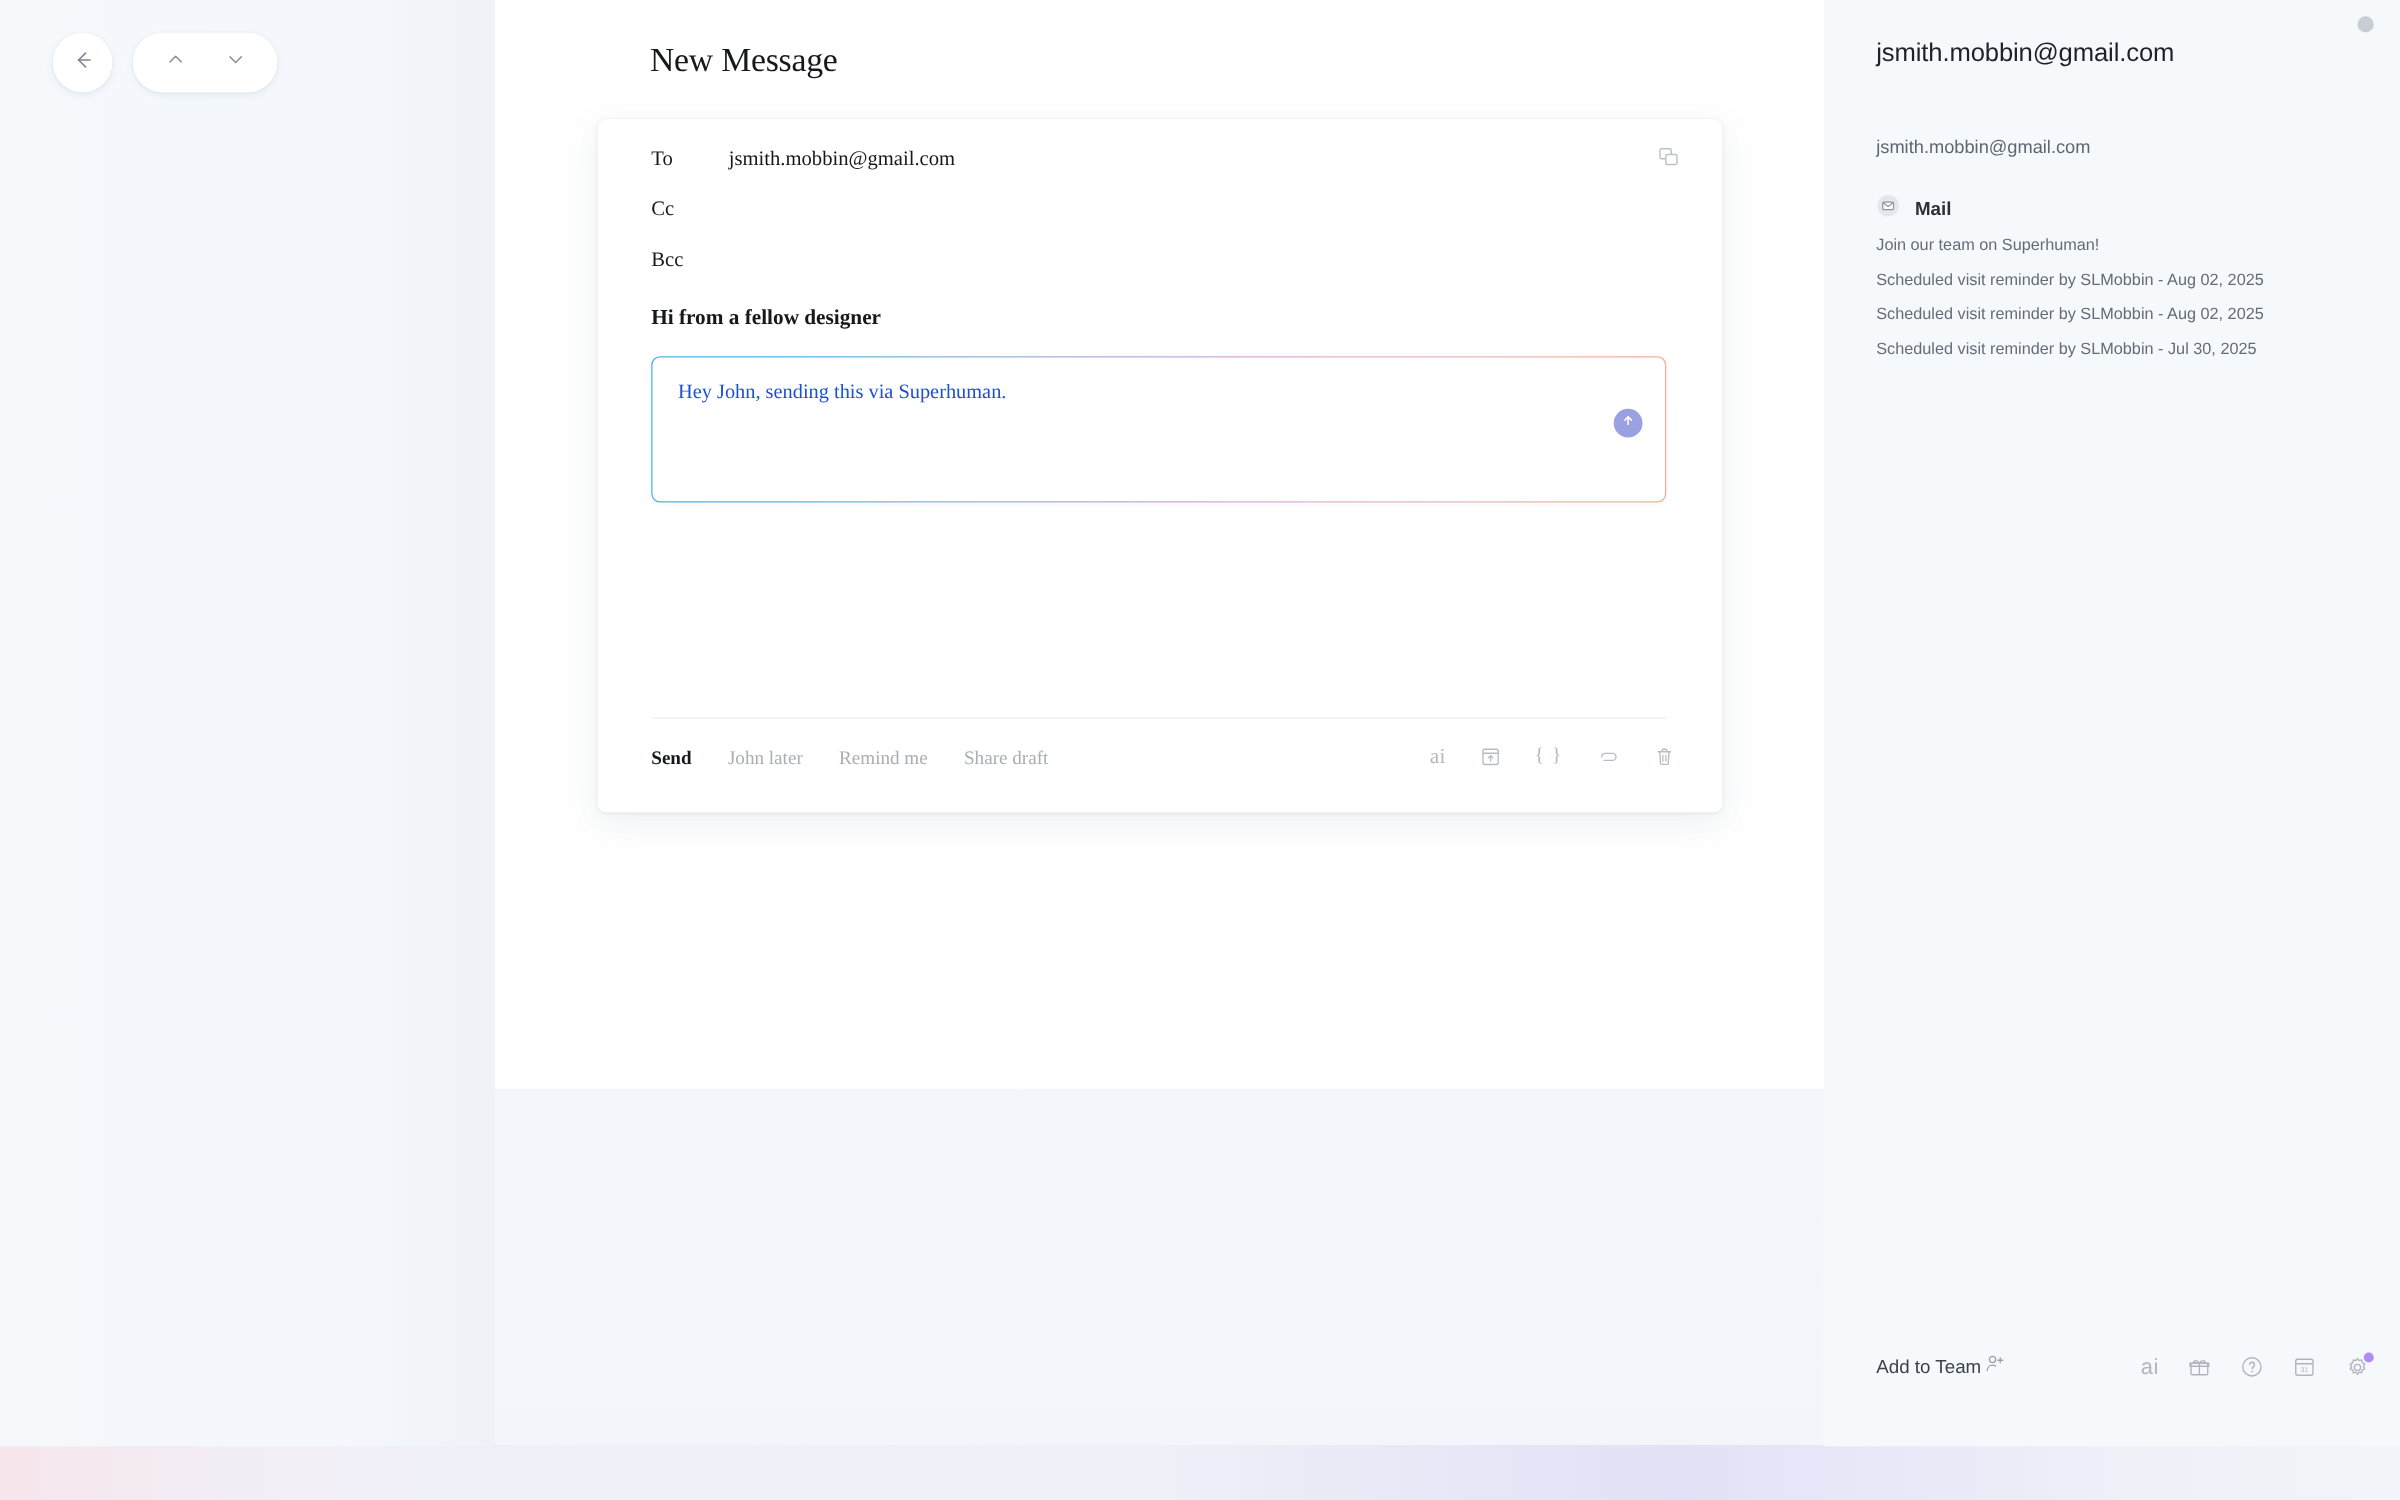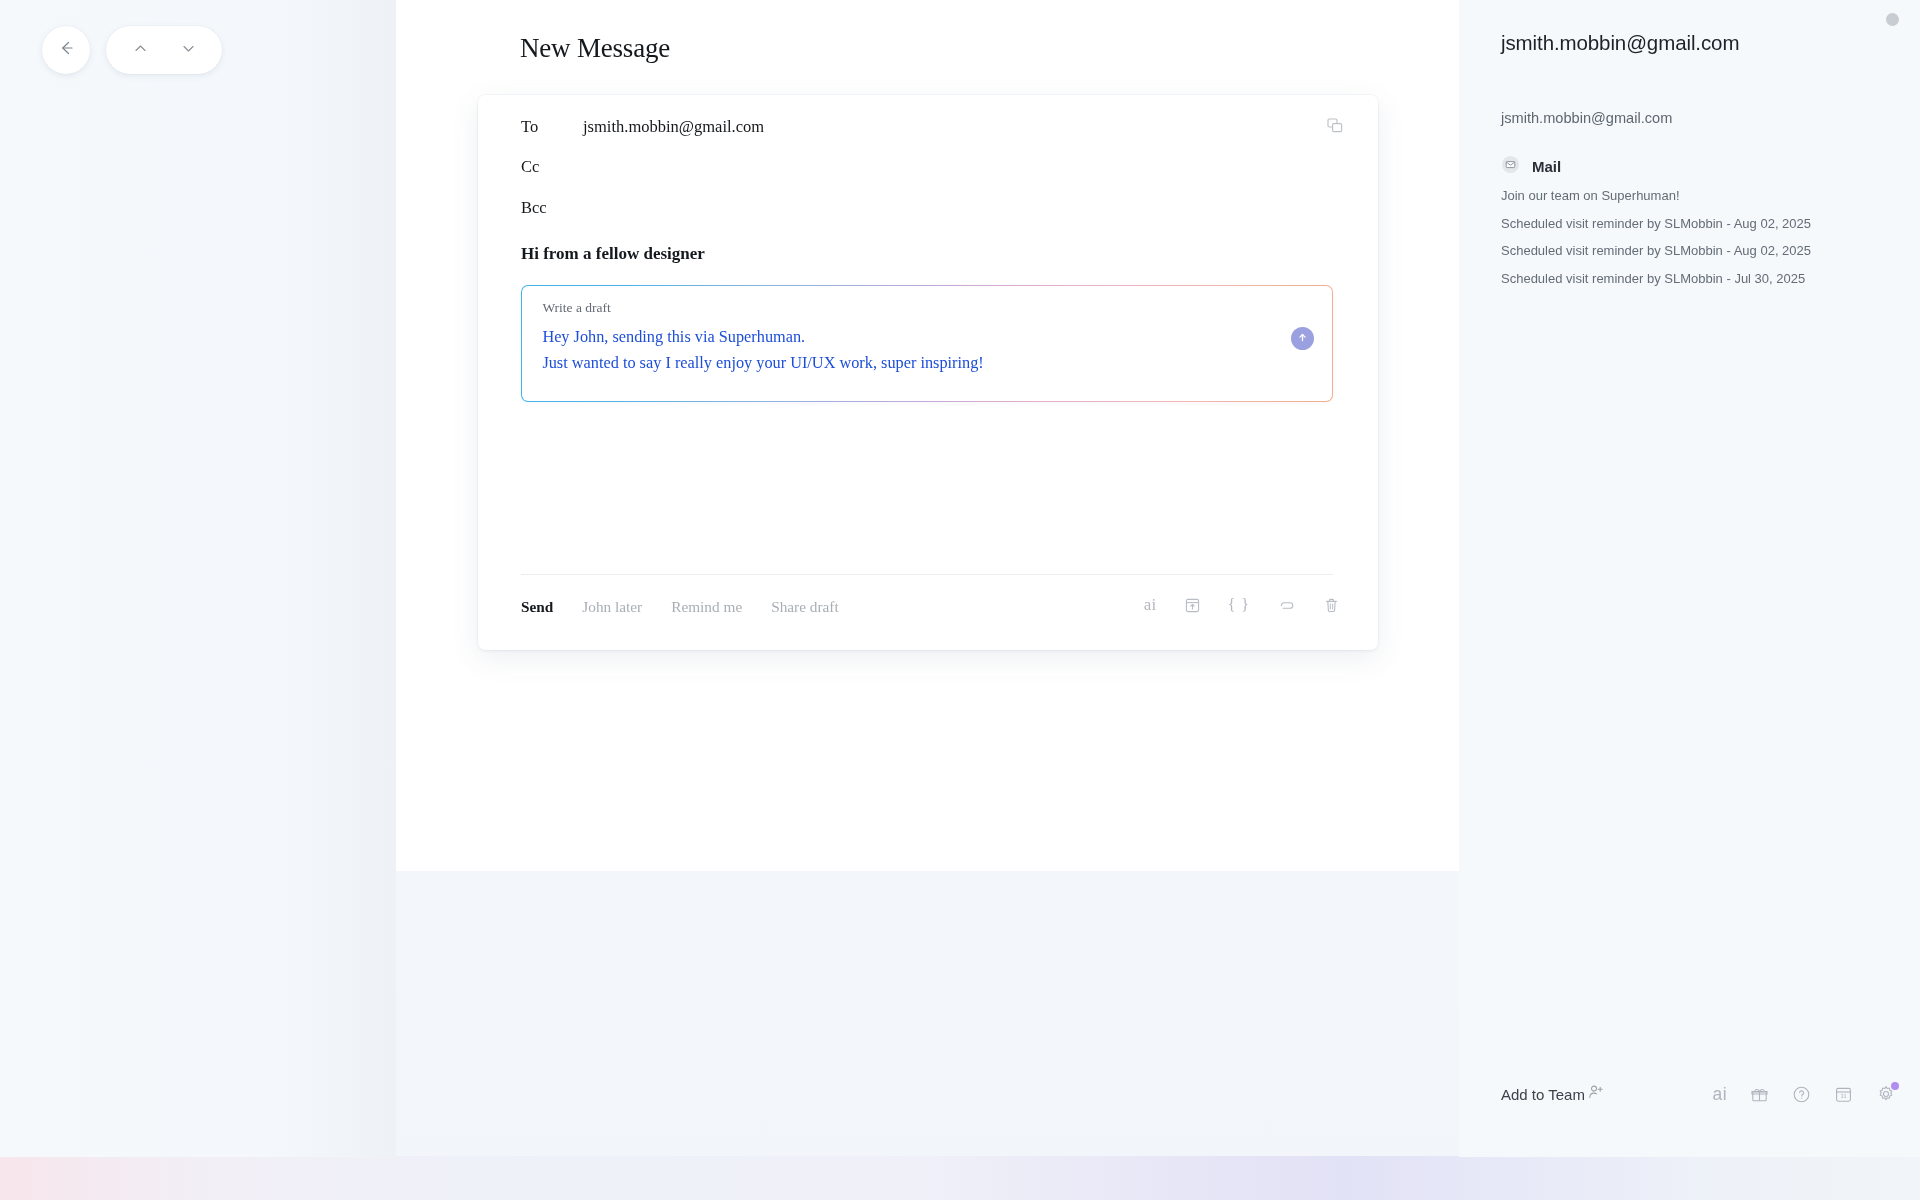--- a/index.html
+++ b/index.html
@@ -368,23 +368,21 @@
         <svg width="18" height="18" viewBox="0 0 18 18" fill="none">
           <rect x="2" y="2" width="9" height="8" rx="1.2" stroke="#bcc1c8" stroke-width="1.15"></rect>
           <rect x="6.6" y="6.6" width="9" height="8" rx="1.2" stroke="#bcc1c8" stroke-width="1.15" fill="#fff"></rect>
         </svg>
       </div>
 
       <div class="subject-line">Hi from a fellow designer</div>
 
       <div class="draft-box">
         <div class="draft-inner">
-          <div class="draft-hint">Write a draft</div>
           <div class="draft-line">Hey John, sending this via Superhuman.</div>
-          <div class="draft-line">Just wanted to say I really enjoy your UI/UX work, super inspiring!</div>
 
           <div class="draft-submit">
             <span>
               <svg width="13" height="13" viewBox="0 0 13 13" fill="none">
                 <path d="M6.5 9.6 V3.6" stroke="#ffffff" stroke-width="1.25" stroke-linecap="round"></path>
                 <path d="M3.9 6.1 L6.5 3.5 L9.1 6.1" stroke="#ffffff" stroke-width="1.25" stroke-linecap="round" stroke-linejoin="round"></path>
               </svg>
             </span>
           </div>
         </div>

